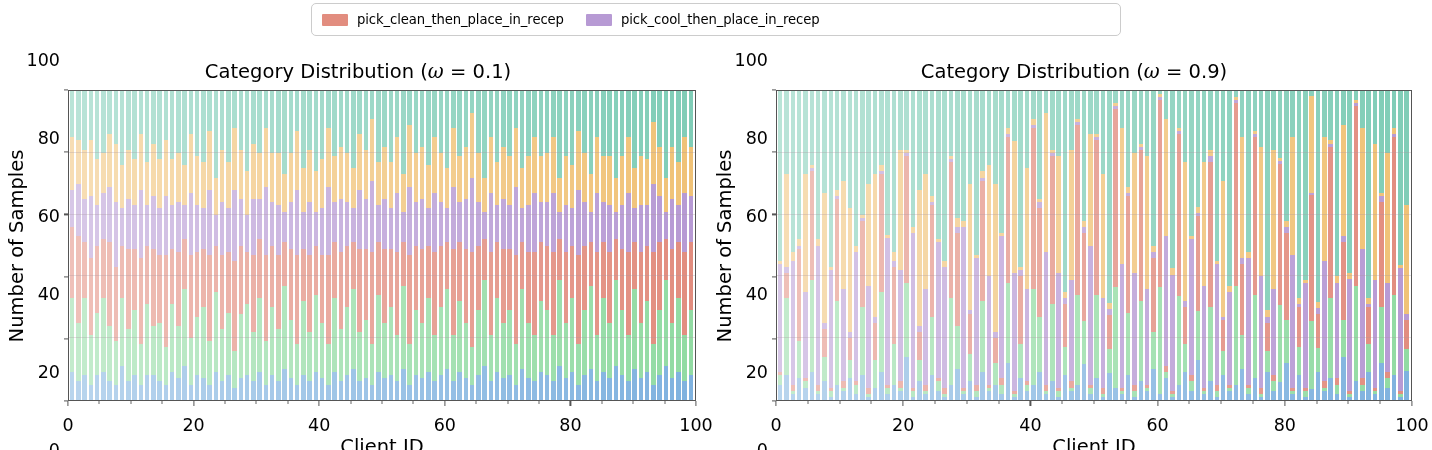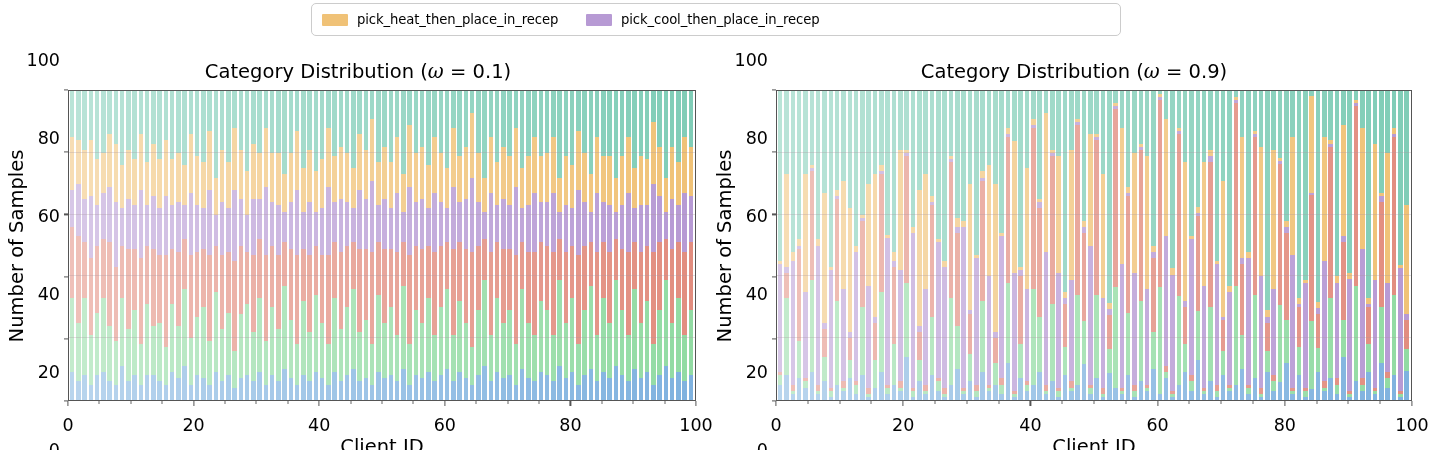--- a/index.html
+++ b/index.html
@@ -63,22 +63,22 @@
   }
 </style>
 </head>
 <body>
 
 <div class="figure">
 
   <div class="legend">
     <div class="legend-grid" id="legend-grid">
         <div class="legend-item">
-          <span class="swatch" style="background: rgb(240, 194, 119);"></span>
-          <span class="legend-label">pick_heat_then_place_in_recep</span>
+          <span class="swatch" style="background: rgb(226, 141, 127);"></span>
+          <span class="legend-label">pick_clean_then_place_in_recep</span>
         </div>
         <div class="legend-item">
           <span class="swatch" style="background: rgb(183, 154, 212);"></span>
           <span class="legend-label">pick_cool_then_place_in_recep</span>
         </div>
       </div>
   </div>
 
   <div class="panel panel-left">
     <div class="title">

